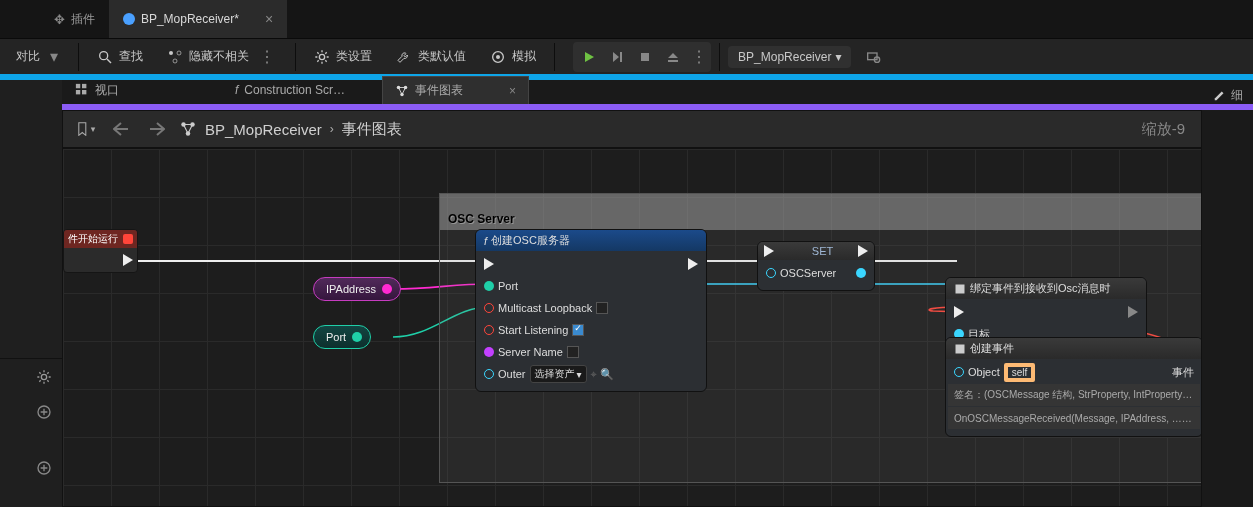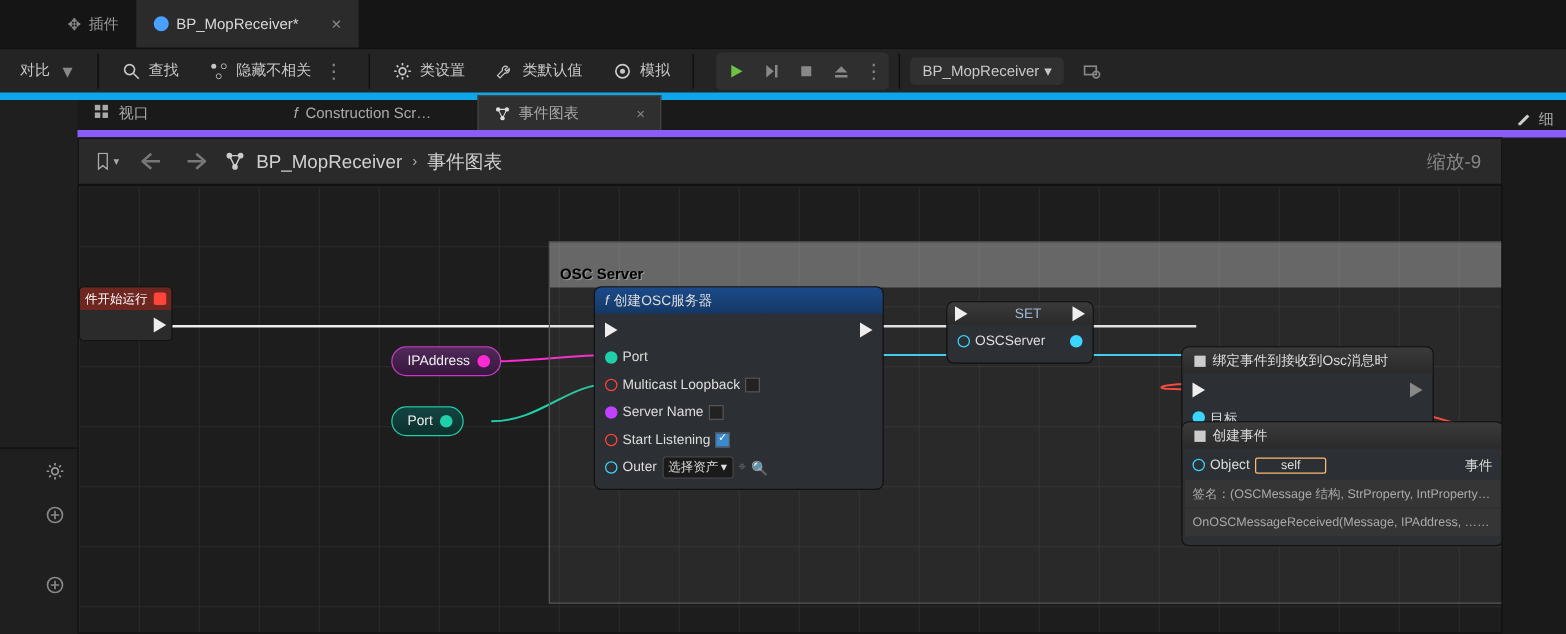--- a/index.html
+++ b/index.html
@@ -89,21 +89,21 @@
 .ev-node .hd { height: 18px; background: #6e2621; color: #fff; font-size: 10px; padding: 1px 4px; display: flex; align-items: center; justify-content: space-between; border-radius: 3px 3px 0 0; }
 .ev-node .pin.exec { position: absolute; right: 4px; top: 24px; }
 
 .checkbox { width: 12px; height: 12px; border: 1px solid #555; display: inline-block; background: #222; }
 .checkbox.checked { background: #3a8acf; position: relative; }
 .checkbox.checked::after { content: "✓"; color: #fff; font-size: 9px; position: absolute; top: -2px; left: 1px; }
 
 .wire { position: absolute; pointer-events: none; }
 
 .asset-drop { background: #1a1a1a; border: 1px solid #444; border-radius: 3px; padding: 1px 4px; font-size: 10px; display: inline-flex; align-items: center; gap: 2px; }
-.self-box { border: 1px solid #fdba74; padding: 0 20px; font-size: 10px; border-radius: 2px; }
+.self-box { border: 4px solid #fdba74; padding: 0 4px; font-size: 10px; border-radius: 2px; }
 </style>
 </head>
 <body>
 
 <div class="tab-row">
   <div class="app-tab">
     <span class="clover">✥</span>
     <span>插件</span>
   </div>
   <div class="app-tab active">
@@ -335,28 +335,28 @@
       <div class="pin-row">
         <span class="pin teal"></span>
         <span class="pin-label">Port</span>
       </div>
       <div class="pin-row">
         <span class="pin red"></span>
         <span class="pin-label">Multicast Loopback</span>
         <span class="checkbox"></span>
       </div>
       <div class="pin-row">
+        <span class="pin red"></span>
+        <span class="pin-label">Start Listening</span>
+        <span class="checkbox checked"></span>
+      </div>
+      <div class="pin-row">
         <span class="pin purple"></span>
         <span class="pin-label">Server Name</span>
         <span class="checkbox"></span>
-      </div>
-      <div class="pin-row">
-        <span class="pin red"></span>
-        <span class="pin-label">Start Listening</span>
-        <span class="checkbox checked"></span>
       </div>
       <div class="pin-row">
         <span class="pin cyan" style="background:transparent;border:1px solid #3ad6ff;"></span>
         <span class="pin-label">Outer</span>
         <span class="asset-drop"><span>选择资产</span> ▾</span>
         <span style="color:#666;">⌖</span>
         <span style="color:#666;">🔍</span>
       </div>
     </div>
   </div>

